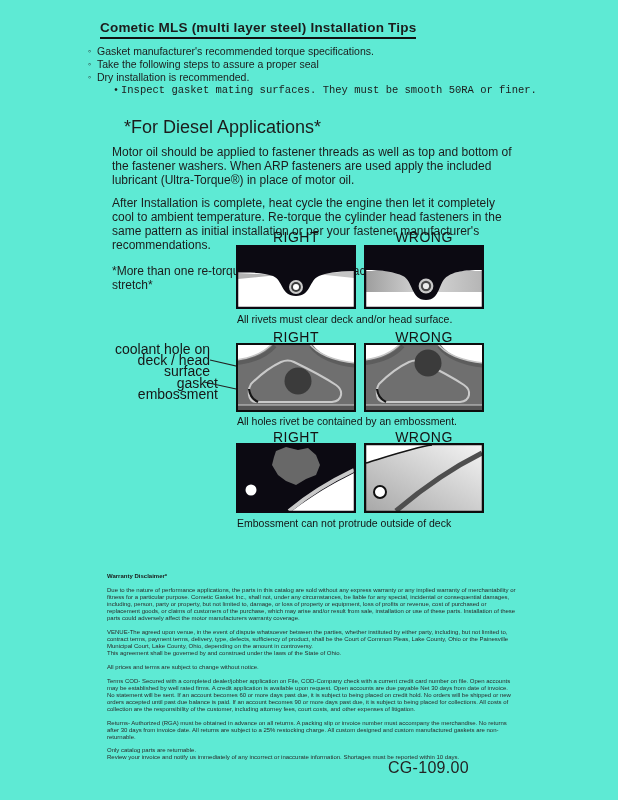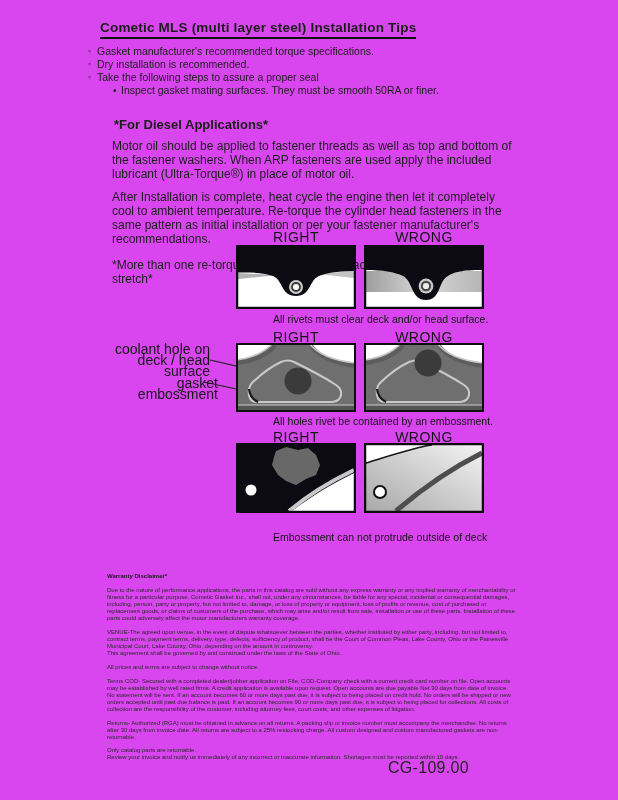--- a/index.html
+++ b/index.html
@@ -1,62 +1,62 @@
 <!DOCTYPE html>
 <html><head>
 <meta charset="utf-8">
 <style>
   html,body { margin:0; padding:0; background:#ffffff; }
   .page {
-    position:relative; width:618px; height:800px; background:#d946ef;
+    position:relative; width:618px; height:800px; background:#5eead4;
     font-family:"Liberation Sans", sans-serif; color:#1c1c1c; overflow:hidden;
   }
   
   .title {
     position:absolute; left:100px; top:20px; margin:0;
     font-size:13.5px; font-weight:bold; letter-spacing:0.2px;
     border-bottom:2px solid #111; padding-bottom:2px; display:inline-block;
   }
   
   .bullets { position:absolute; left:88px; top:45px; width:460px; font-size:10.5px; line-height:13px; }
   .b-row { white-space:nowrap; }
   .b-row .bm { display:inline-block; width:9px; font-size:9px; vertical-align:top; }
-  .b-sub { padding-left:25px; }
+  .b-sub { padding-left:25px;font-family:Liberation Mono, monospace; }
   .b-sub .bm { width:8px; font-size:10px; }
   
   .diesel { position:absolute; left:112px; top:117px; width:402px; }
-  .diesel h2 { margin:0 0 7px 2px; font-size:13px; font-weight:bold; }
+  .diesel h2 { margin:0 0 7px 12px; font-size:18px; font-weight:normal; }
   .diesel p { margin:0 0 9px 0; font-size:12px; line-height:14px; }
   .diesel p.note { margin-top:12px; }
   
   .fig-label { position:absolute; width:120px; text-align:center; font-size:14px; font-weight:500; letter-spacing:0.5px; color:#141414; }
   .panel { position:absolute; width:120px; }
-  .fig-caption { position:absolute; left:237px; font-size:10.5px; line-height:12px; color:#141414;margin-left:36px; }
+  .fig-caption { position:absolute; left:237px; font-size:10.5px; line-height:12px; color:#141414; }
   
   .side-label { position:absolute; text-align:right; font-size:14px; line-height:11px; color:#161616; }
   .pointer-lines { position:absolute; left:200px; top:352px; }
   
   .warranty { position:absolute; left:107px; top:573px; width:410px; font-size:6px; line-height:7.1px; color:#2a2a2a; }
   .warranty h3 { margin:0 0 7px 0; font-size:6px; font-weight:bold; color:#1a1a1a; }
   .warranty p { margin:0 0 6.5px 0; }
   .warranty p.tight { margin-bottom:0; }
   
   .footer-code { position:absolute; left:388px; top:759px; font-size:16px; letter-spacing:0.3px; color:#232323; }
 </style>
 </head>
 <body>
 
 <div class="page">
 
   <h1 class="title">Cometic MLS (multi layer steel) Installation Tips</h1>
 
   <div class="bullets">
     <div class="b-row"><span class="bm">◦</span><span>Gasket manufacturer's recommended torque specifications.</span></div>
+    <div class="b-row"><span class="bm">◦</span><span>Take the following steps to assure a proper seal</span></div>
     <div class="b-row"><span class="bm">◦</span><span>Dry installation is recommended.</span></div>
-    <div class="b-row"><span class="bm">◦</span><span>Take the following steps to assure a proper seal</span></div>
     <div class="b-row b-sub"><span class="bm">•</span><span>Inspect gasket mating surfaces.  They must be smooth 50RA or finer.</span></div>
   </div>
 
   <section class="diesel">
     <h2>*For Diesel Applications*</h2>
     <p>Motor oil should be applied to fastener threads as well as top and bottom of the fastener washers. When ARP fasteners are used apply the included lubricant (Ultra-Torque®) in place of motor oil.</p>
     <p>After Installation is complete, heat cycle the engine then let it completely cool to ambient temperature. Re-torque the cylinder head fasteners in the same pattern as initial installation or per your fastener manufacturer's recommendations.</p>
     <p class="note">*More than one re-torque may be required to achieve proper fastener stretch*</p>
   </section>
 
@@ -165,21 +165,21 @@
       </linearGradient>
     </defs>
     <rect x="0" y="0" width="120" height="70" fill="#ffffff"></rect>
     <path d="M2,20 C28,12 52,4 68,2 L118,2 L118,68 L2,68 Z" fill="url(#g3)"></path>
     <path d="M2,20 C28,12 52,4 68,2" fill="none" stroke="#151515" stroke-width="1.6"></path>
     <path d="M118,10 C90,24 60,44 32,68" fill="none" stroke="#4e4e4e" stroke-width="5"></path>
     <circle cx="16" cy="49" r="6" fill="#ffffff" stroke="#111111" stroke-width="2"></circle>
     <rect x="1" y="1" width="118" height="68" fill="none" stroke="#0d0d0d" stroke-width="2.5"></rect>
   </svg>
 
-  <div class="fig-caption" style="top:531px;">
+  <div class="fig-caption" style="top:517px;">
     <div>Embossment can not protrude outside of deck</div>
   </div>
 
   <div class="warranty">
     <h3>Warranty Disclaimer*</h3>
     <p>Due to the nature of performance applications, the parts in this catalog are sold without any express warranty or any implied warranty of merchantability or fitness for a particular purpose.  Cometic Gasket Inc., shall not, under any circumstances, be liable for any special, incidental or consequential damages, including, person, party or property, but not limited to, damage, or loss of property or equipment, loss of profits or revenue, cost of purchased or replacement goods, or claims of customers of the purchase, which may arise and/or result from sale, installation or use of these parts.  Installation of these parts could adversely affect the motor manufacturers warranty coverage.</p>
     <p class="tight">VENUE-The agreed upon venue, in the event of dispute whatsoever between the parties, whether instituted by either party, including, but not limited to, contract terms, payment terms, delivery, type, defects, sufficiency of product, shall be the Court of Common Pleas, Lake County, Ohio or the Painesville Municipal Court, Lake County, Ohio, depending on the amount in controversy.</p>
     <p>This agreement shall be governed by and construed under the laws of the State of Ohio.</p>
     <p>All prices and terms are subject to change without notice.</p>
     <p>Terms COD- Secured with a completed dealer/jobber application on File, COD-Company check with a current credit card number on file.  Open accounts may be established by well rated firms.  A credit application is available upon request.  Open accounts are due payable Net 30 days from date of invoice.  No statement will be sent.  If an account becomes 60 or more days past due, it is subject to being placed on credit hold.  No orders will be shipped or new orders accepted until past due balance is paid.  If an account becomes 90 or more days past due, it is subject to being placed for collections.  All costs of collection are the responsibility of the customer, including attorney fees, court costs, and other expenses of litigation.</p>

